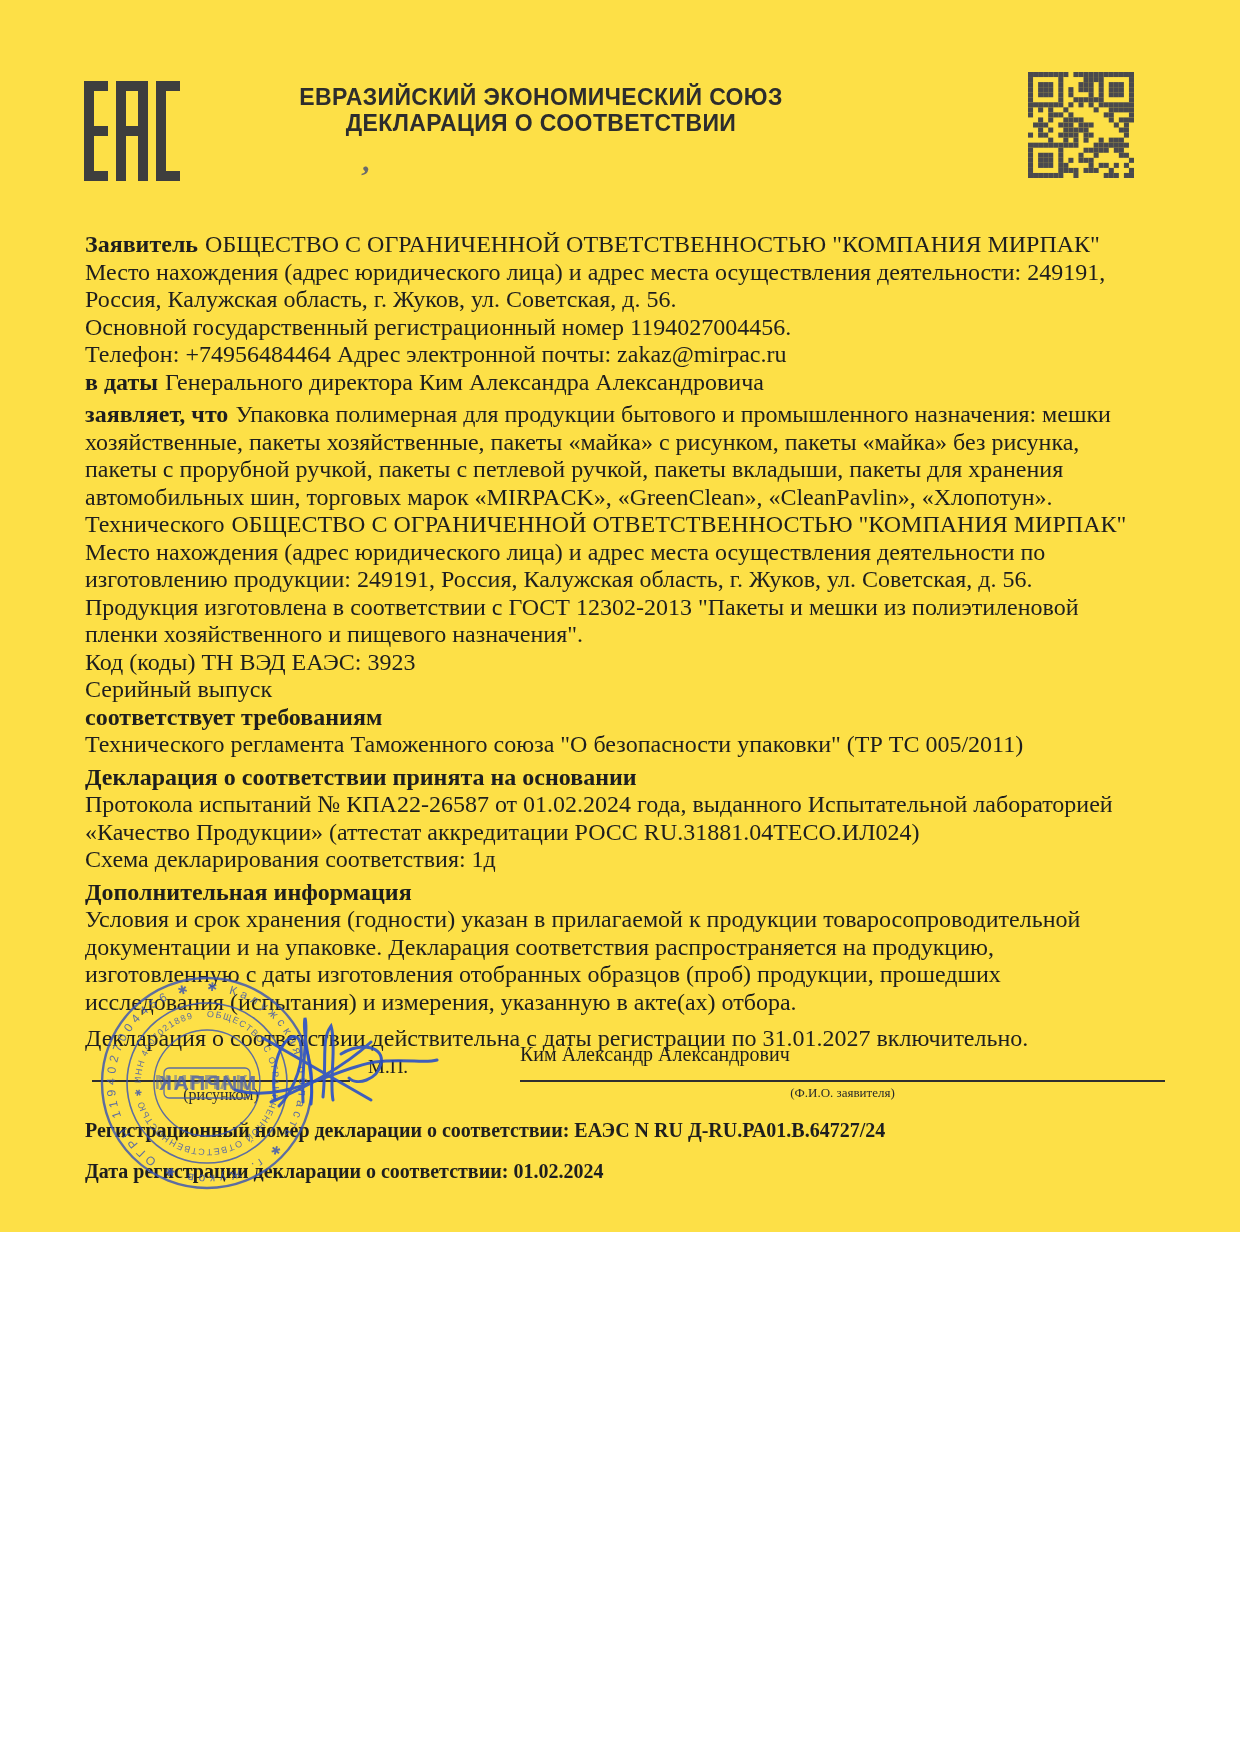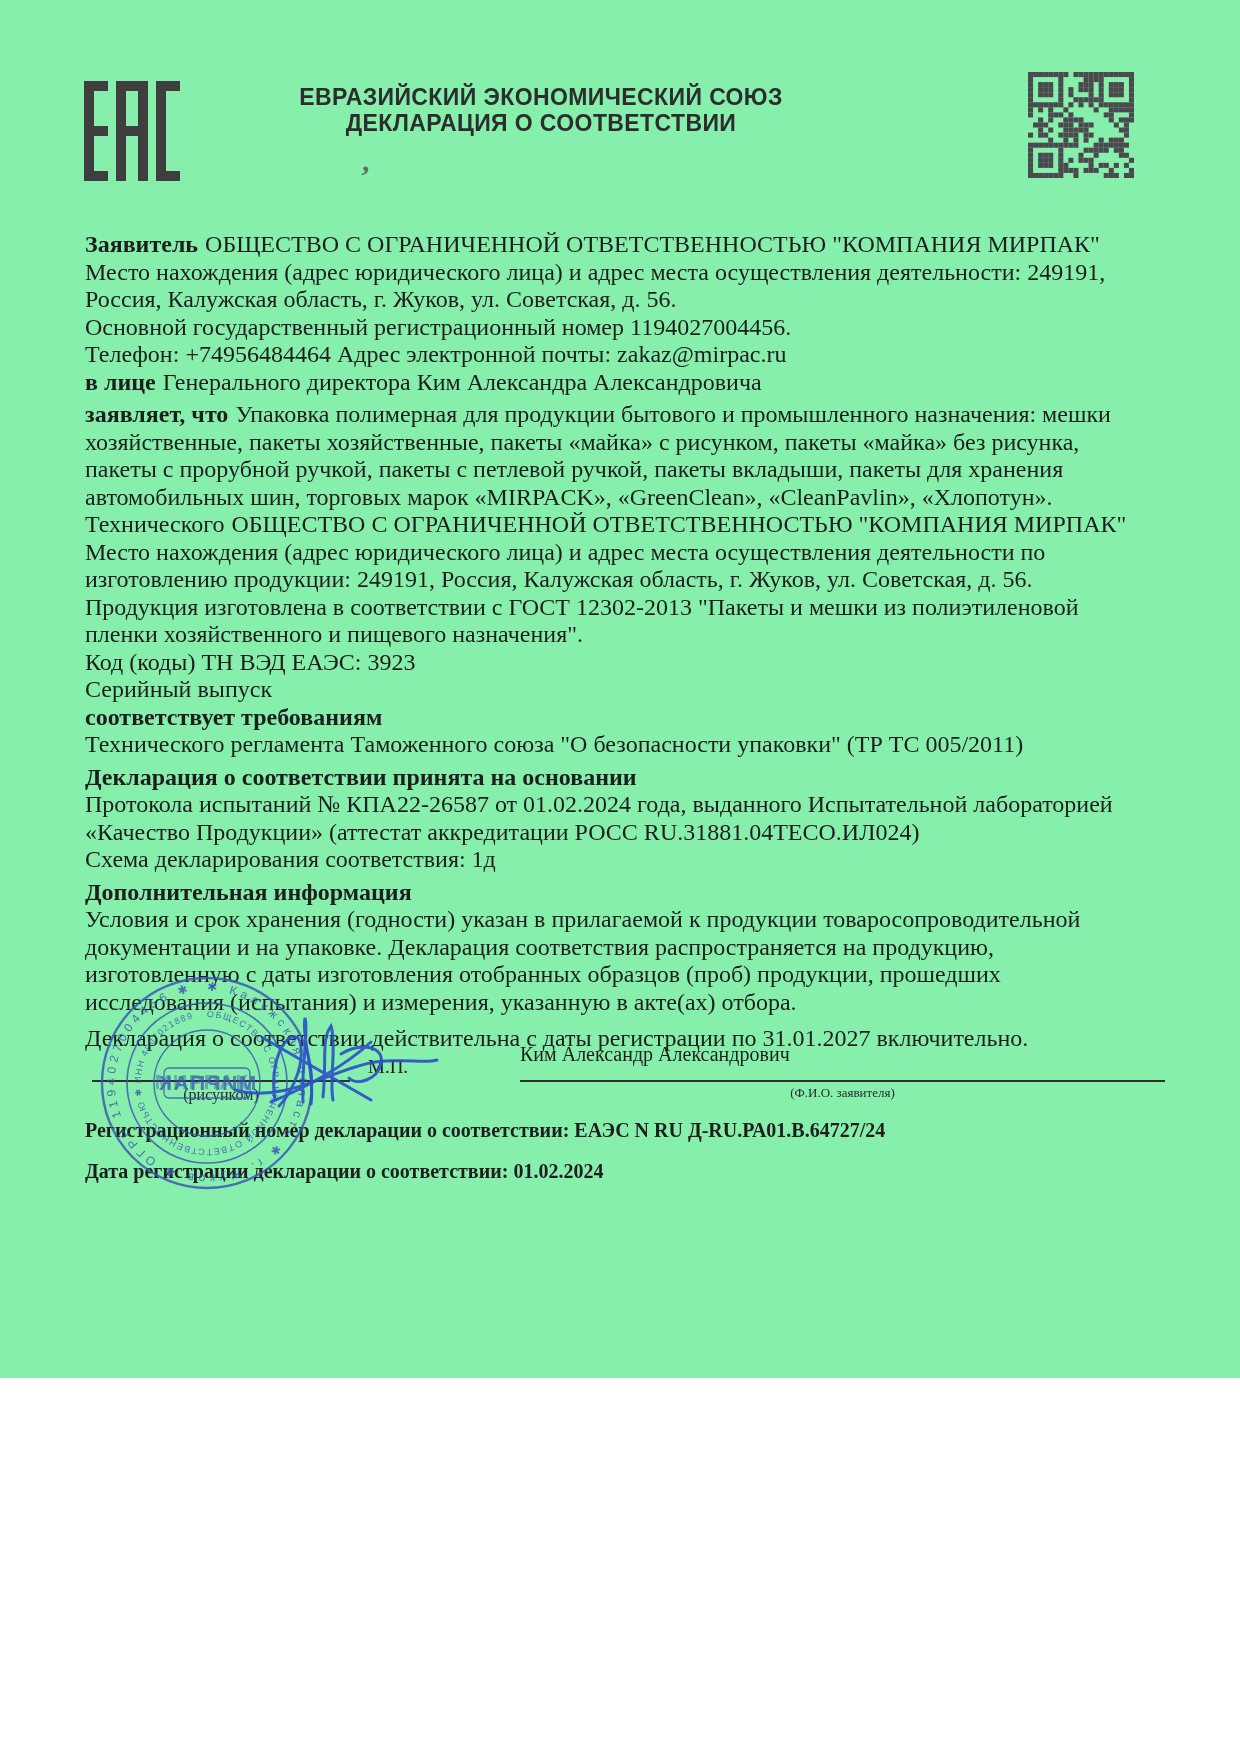--- a/index.html
+++ b/index.html
@@ -1,16 +1,16 @@
 <!DOCTYPE html>
 <html><head>
 <meta charset="utf-8">
 <style>
   html,body{margin:0;padding:0;background:#ffffff;}
-  .page{position:relative;width:1240px;height:1378px;background:#86efac;overflow:hidden;
+  .page{position:relative;width:1240px;height:1232px;background:#fde047;overflow:hidden;
         font-family:"Liberation Serif", serif;color:#1e1e1e;}
   
   .eac-logo{position:absolute;left:84px;top:76px;width:96px;height:110px;}
   .doc-title{position:absolute;left:0;top:84px;width:1082px;text-align:center;
              font-family:"Liberation Sans", sans-serif;font-weight:bold;font-size:23px;
              line-height:26px;color:#2d2d2d;letter-spacing:.4px;}
   .qr{position:absolute;left:1028px;top:72px;width:106px;height:106px;}
   .artifact-comma{position:absolute;left:363px;top:144px;font-size:30px;font-weight:bold;
                   color:#6b6b6b;transform:rotate(8deg);font-family:"Liberation Serif",serif;}
   
@@ -302,21 +302,21 @@
       <rect x="100" y="100" width="5" height="5" fill="#4a4a4e"></rect>
     </svg>
 
   <div class="artifact-comma">,</div>
 
   <div class="content">
     <p><b class="lead">Заявитель</b><span>ОБЩЕСТВО С ОГРАНИЧЕННОЙ ОТВЕТСТВЕННОСТЬЮ "КОМПАНИЯ МИРПАК"</span></p>
     <p>Место нахождения (адрес юридического лица) и адрес места осуществления деятельности: 249191, Россия, Калужская область, г. Жуков, ул. Советская, д. 56.</p>
     <p>Основной государственный регистрационный номер 1194027004456.</p>
     <p>Телефон: +74956484464 Адрес электронной почты: zakaz@mirpac.ru</p>
-    <p><b class="lead">в лице</b><span>Генерального директора Ким Александра Александровича</span></p>
+    <p><b class="lead">в даты</b><span>Генерального директора Ким Александра Александровича</span></p>
 
     <p class="gap-s"><b class="lead">заявляет, что</b><span>Упаковка полимерная для продукции бытового и промышленного назначения: мешки хозяйственные, пакеты хозяйственные, пакеты «майка» с рисунком, пакеты «майка» без рисунка, пакеты с прорубной ручкой, пакеты с петлевой ручкой, пакеты вкладыши, пакеты для хранения автомобильных шин, торговых марок «MIRPACK», «GreenClean», «CleanPavlin», «Хлопотун».</span></p>
 
     <p><span class="lead" style="margin-right:7px">Технического</span><span>ОБЩЕСТВО С ОГРАНИЧЕННОЙ ОТВЕТСТВЕННОСТЬЮ "КОМПАНИЯ МИРПАК"</span></p>
     <p>Место нахождения (адрес юридического лица) и адрес места осуществления деятельности по изготовлению продукции: 249191, Россия, Калужская область, г. Жуков, ул. Советская, д. 56. Продукция изготовлена в соответствии с ГОСТ 12302-2013 "Пакеты и мешки из полиэтиленовой пленки хозяйственного и пищевого назначения".</p>
 
     <p>Код (коды) ТН ВЭД ЕАЭС: 3923</p>
     <p>Серийный выпуск</p>
 
     <p style="font-weight:bold">соответствует требованиям</p>

